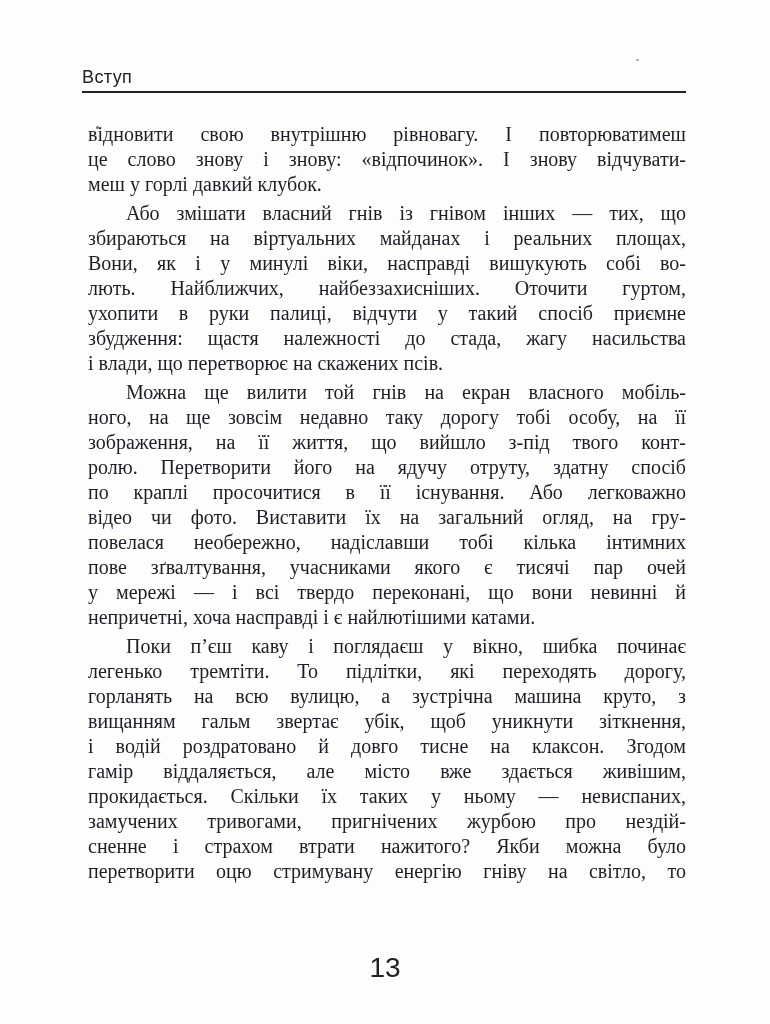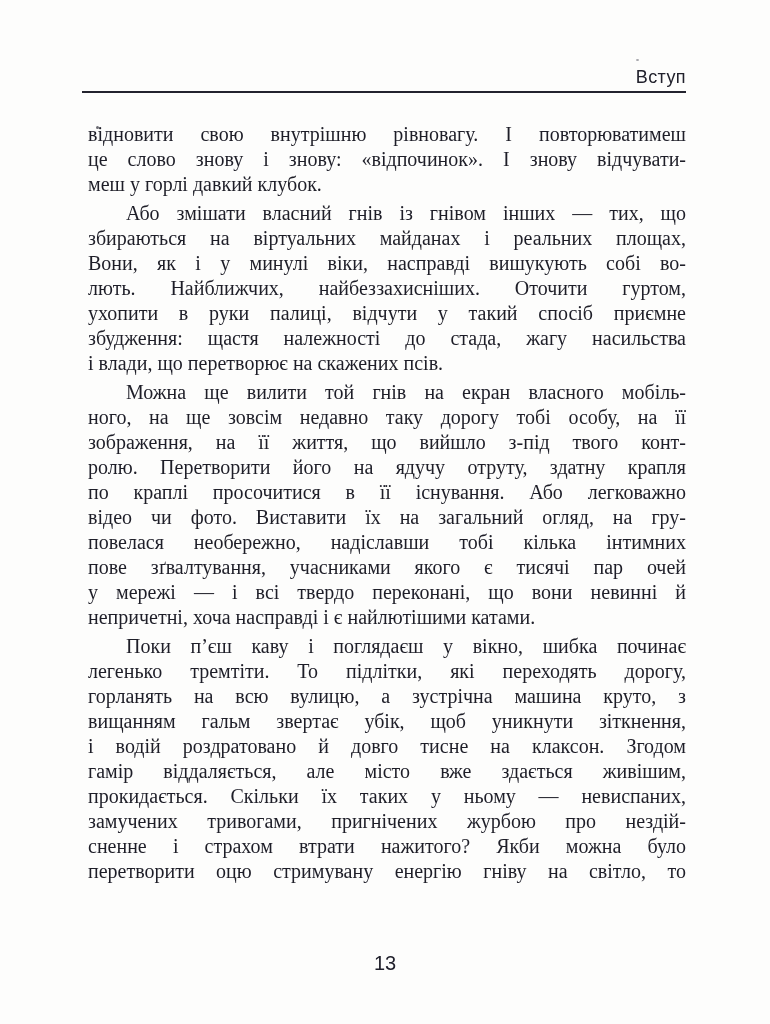--- a/index.html
+++ b/index.html
@@ -20,21 +20,20 @@
   .header {
     position: absolute;
     left: 82px;
     top: 66px;
     width: 604px;
   }
   .running-title {
     font-family: "Liberation Sans", sans-serif;
     font-size: 18px;
     line-height: 22px;
-    text-align: right;
     letter-spacing: 0.4px;
     color: #21212c;
   }
   .header-rule {
     margin-top: 3px;
     width: 100%;
     height: 2px;
     background: #23232e;
   }
   .body-text {
@@ -56,21 +55,21 @@
   }
   .line.end { text-align-last: left; }
   .line.ind { text-indent: 38px; }
   .page-number {
     position: absolute;
     left: 0;
     top: 952px;
     width: 770px;
     text-align: center;
     font-family: "Liberation Sans", sans-serif;
-    font-size: 20px;
+    font-size: 28px;
     color: #21212c;
   }
   .speck {
     position: absolute;
     background: #3a3a44;
     border-radius: 50%;
     opacity: 0.75;
   }
   .speck.s1 { left: 96px;  top: 126px; width: 3px; height: 3px; }
   .speck.s2 { left: 636px; top: 59px;  width: 3px; height: 2px; opacity: 0.45; }
@@ -101,21 +100,21 @@
       <div class="line">лють. Найближчих, найбеззахисніших. Оточити гуртом,</div>
       <div class="line">ухопити в руки палиці, відчути у такий спосіб приємне</div>
       <div class="line">збудження: щастя належності до стада, жагу насильства</div>
       <div class="line end">і влади, що перетворює на скажених псів.</div>
     </div>
 
     <div class="para">
       <div class="line ind">Можна ще вилити той гнів на екран власного мобіль-</div>
       <div class="line">ного, на ще зовсім недавно таку дорогу тобі особу, на її</div>
       <div class="line">зображення, на її життя, що вийшло з-під твого конт-</div>
-      <div class="line">ролю. Перетворити його на ядучу отруту, здатну крапля</div>
+      <div class="line">ролю. Перетворити його на ядучу отруту, здатну спосіб</div>
       <div class="line">по краплі просочитися в її існування. Або легковажно</div>
       <div class="line">відео чи фото. Виставити їх на загальний огляд, на гру-</div>
       <div class="line">повелася необережно, надіславши тобі кілька інтимних</div>
       <div class="line">пове зґвалтування, учасниками якого є тисячі пар очей</div>
       <div class="line">у мережі — і всі твердо переконані, що вони невинні й</div>
       <div class="line end">непричетні, хоча насправді і є найлютішими катами.</div>
     </div>
 
     <div class="para">
       <div class="line ind">Поки п’єш каву і поглядаєш у вікно, шибка починає</div>

